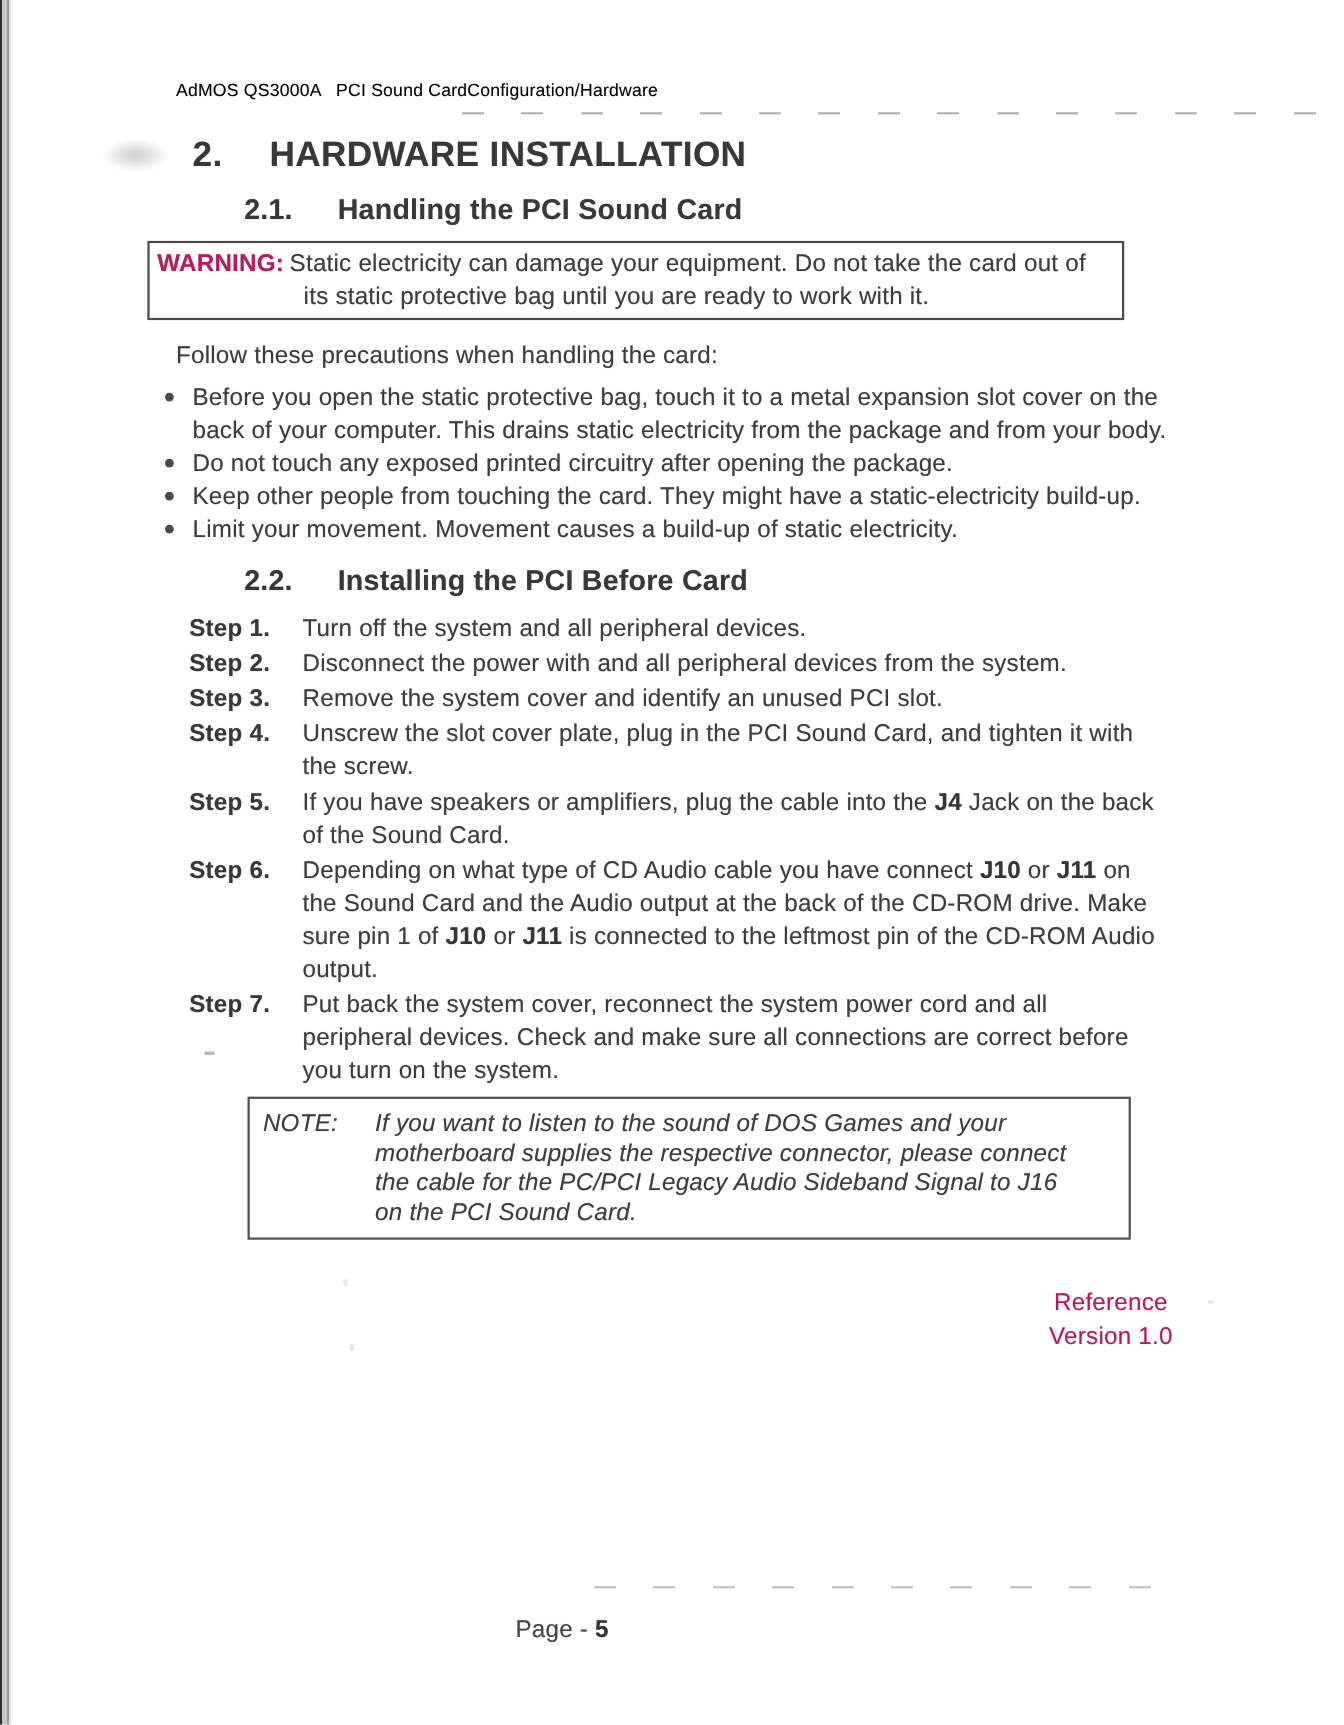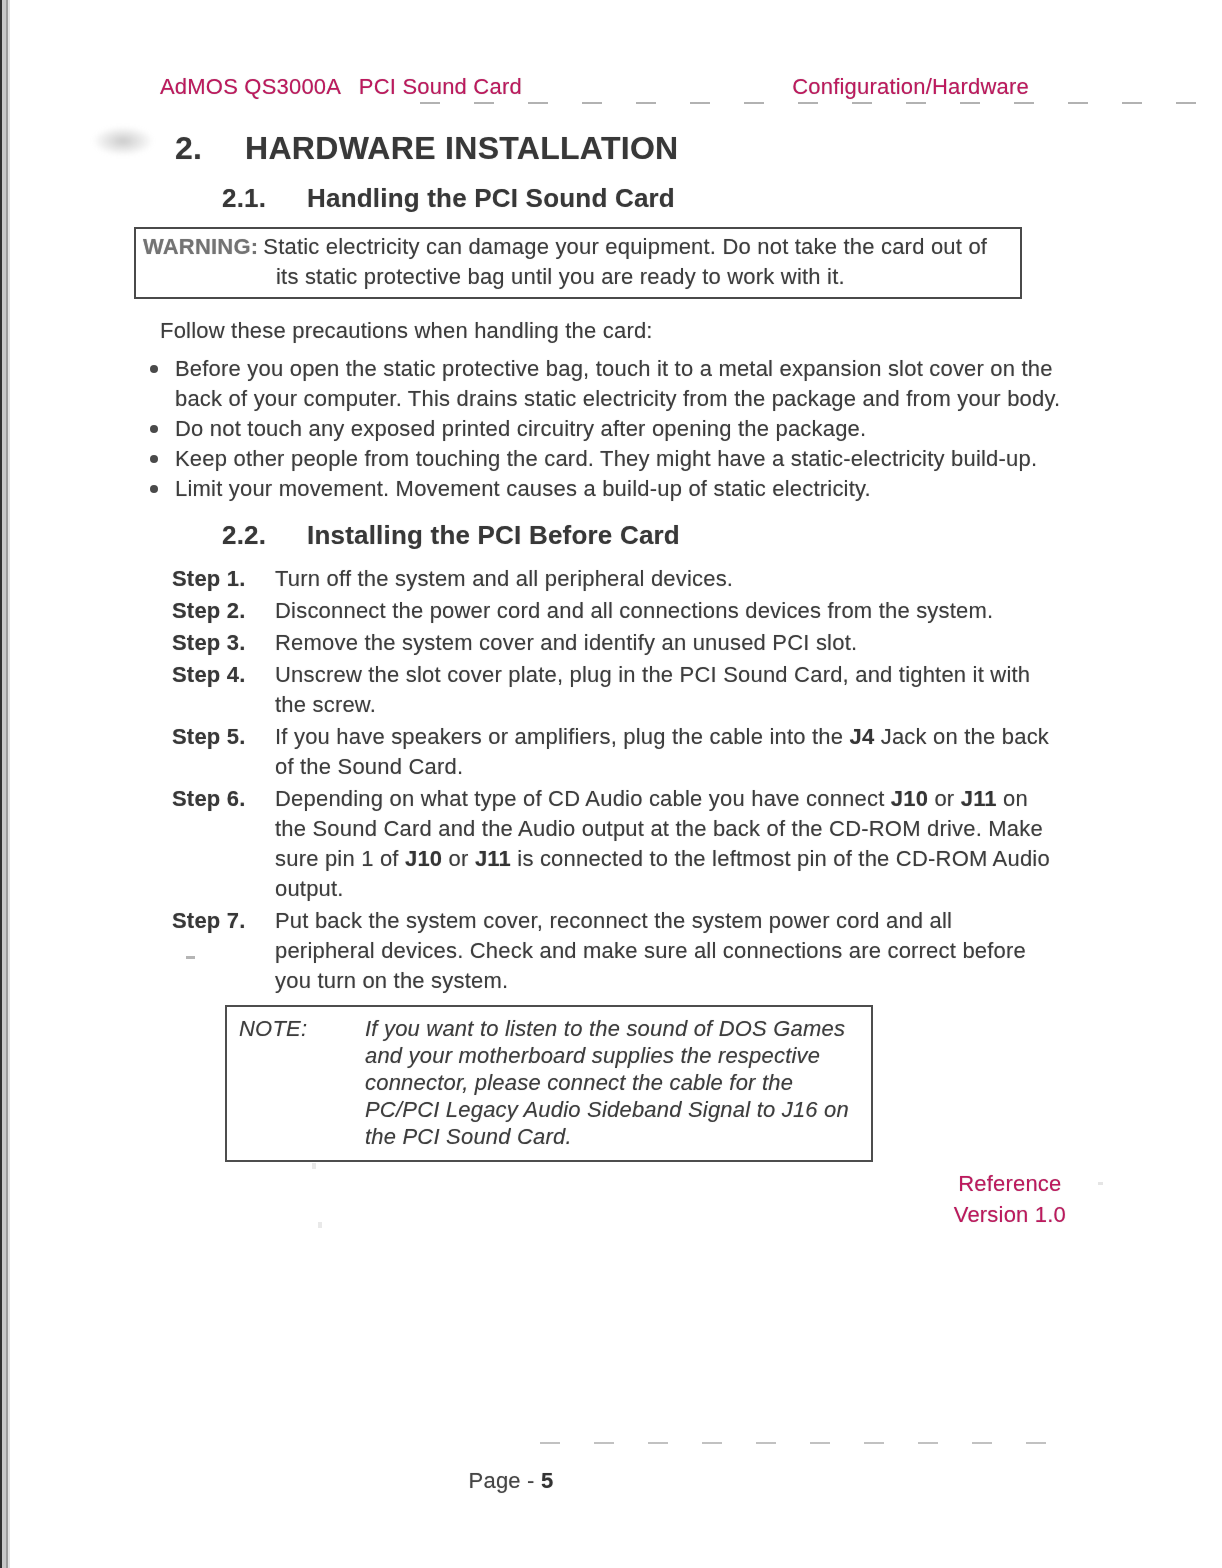--- a/index.html
+++ b/index.html
@@ -18,54 +18,54 @@
   }
   .dash-artifact{position:absolute;height:2px;
     background:repeating-linear-gradient(90deg,rgba(115,115,115,.55) 0 20px,rgba(115,115,115,0) 20px 54px);}
   .smudge{position:absolute;border-radius:50%;filter:blur(2px);background:radial-gradient(ellipse,rgba(150,150,150,.5),rgba(150,150,150,0) 70%);}
   .speck{position:absolute;background:rgba(120,120,120,.55);}
 
   .content{position:absolute;left:0;top:0;width:1222px;box-sizing:border-box;
     padding:74px 157px 0 160px;}
 
   
-  .hdr{display:flex;justify-content:space-between;align-items:baseline;font-size:22px;color:#be185d;}
+  .hdr{display:flex;justify-content:flex-start;align-items:baseline;font-size:16px;color:#000000;}
   .hdr .left{white-space:pre;}
   .hdr .right{margin-right:36px;}
 
   
   h1.h{display:flex;margin:30px 0 0 15px;font-size:32px;color:#383838;font-weight:bold;letter-spacing:.3px;}
   h1.h .num{flex:0 0 70px;}
   h2.h{display:flex;margin:16px 0 0 62px;font-size:26px;color:#383838;font-weight:bold;letter-spacing:.2px;}
   h2.h .num{flex:0 0 85px;}
 
   
   .warnbox{box-sizing:border-box;margin:13px 0 0 -26px;width:888px;
     border:2px solid #4a4a4a;padding:3px 8px 5px 7px;background:#fff;}
   .warnbox p{margin:0;font-size:22px;line-height:30px;padding-left:133px;text-indent:-133px;}
-  .warnbox b{margin-right:5px;color:#737373;}
+  .warnbox b{margin-right:5px;color:#be185d;}
 
   .follow{margin:17px 0 0 0;font-size:22px;line-height:30px;}
 
   
   ul.prec{list-style:none;margin:8px 0 0 0;padding:0;}
   ul.prec li{position:relative;margin-left:-12px;padding-left:27px;font-size:22px;line-height:30px;}
   ul.prec li .dot{position:absolute;left:2px;top:11px;width:8px;height:8px;border-radius:50%;background:#4a4a4a;}
 
   
   .steps{margin-top:13px;}
   .step{display:flex;margin:0 0 2px 12px;font-size:22px;line-height:30px;}
   .step .lab{flex:0 0 103px;font-weight:bold;color:#383838;}
   .step .txt{flex:0 1 782px;}
   .step .txt b{color:#353535;}
 
   
-  .notebox{box-sizing:border-box;margin:9px 0 0 65px;width:648px;
+  .notebox{box-sizing:border-box;margin:9px 0 0 65px;width:803px;
     border:2px solid #4e4e4e;padding:8px 12px 10px 12px;display:flex;
-    font-style:italic;font-size:22px;line-height:27px;background:#fff;gap:24px;}
+    font-style:italic;font-size:22px;line-height:27px;background:#fff;}
   .notebox .lab{flex:0 0 102px;}
   .notebox .txt{flex:0 1 auto;max-width:645px;}
 
   
   .refblock{position:absolute;top:1168px;right:156px;text-align:center;
     font-size:22px;line-height:31px;color:#be185d;}
   .pagefoot{position:absolute;top:1468px;left:0;width:1022px;text-align:center;
     font-size:22px;color:#454545;white-space:pre;}
   .pagefoot b{color:#333;}
 </style>
@@ -116,21 +116,21 @@
     <span>Installing the PCI Before Card</span>
   </h2>
 
   <div class="steps">
     <div class="step">
       <span class="lab">Step 1.</span>
       <span class="txt"><span>Turn off the system and all peripheral devices.</span></span>
     </div>
     <div class="step">
       <span class="lab">Step 2.</span>
-      <span class="txt"><span>Disconnect the power cord and all connections devices from the system.</span></span>
+      <span class="txt"><span>Disconnect the power with and all peripheral devices from the system.</span></span>
     </div>
     <div class="step">
       <span class="lab">Step 3.</span>
       <span class="txt"><span>Remove the system cover and identify an unused PCI slot.</span></span>
     </div>
     <div class="step">
       <span class="lab">Step 4.</span>
       <span class="txt"><span>Unscrew the slot cover plate, plug in the PCI Sound Card, and tighten it with the screw.</span></span>
     </div>
     <div class="step">

